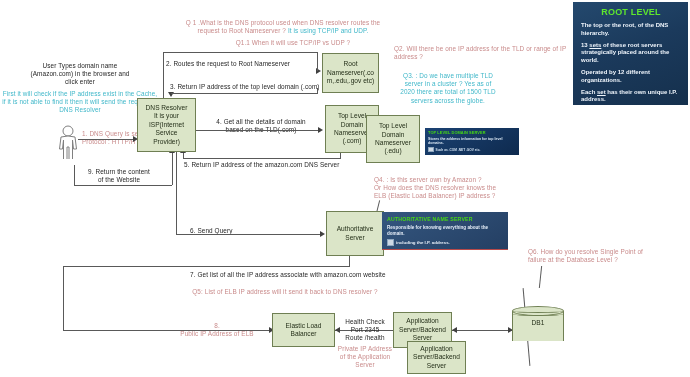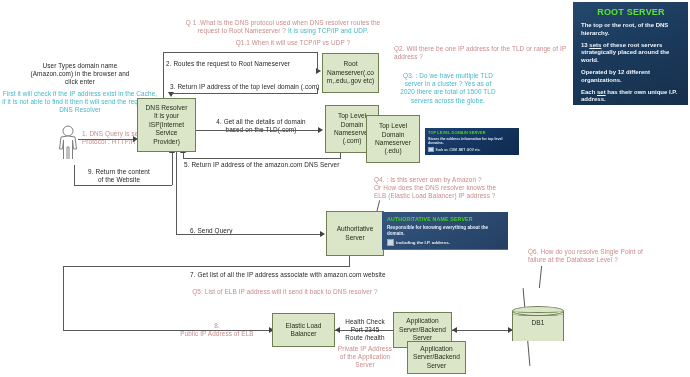--- a/index.html
+++ b/index.html
@@ -70,21 +70,21 @@
      border-bottom:1px solid #6f7f53;border-radius:50%;box-sizing:border-box;}
   .db .label{position:absolute;left:0;top:13px;width:100%;text-align:center;
      font-size:6.6px;color:#1f2a14;z-index:3;}
 </style>
 </head>
 <body>
 
 <div class="canvas">
 
   <div class="abs rootpanel" style="left:573px;top:2px;width:115px;height:103px;">
-    <h3>ROOT SERVER</h3>
+    <h3>ROOT LEVEL</h3>
     <p>The top or the root, of the DNS hierarchy.</p>
     <p><span>13 </span><u>sets</u><span> of these root servers strategically placed around the world.</span></p>
     <p>Operated by 12 different organizations.</p>
     <p><span>Each </span><u>set</u><span> has their own unique I.P. address.</span></p>
   </div>
 
   <div class="abs txt center dark" style="left:4px;top:62px;width:152px;">
     <div>User Types domain name</div>
     <div>(Amazon.com) in the browser and</div>
     <div>click enter</div>

